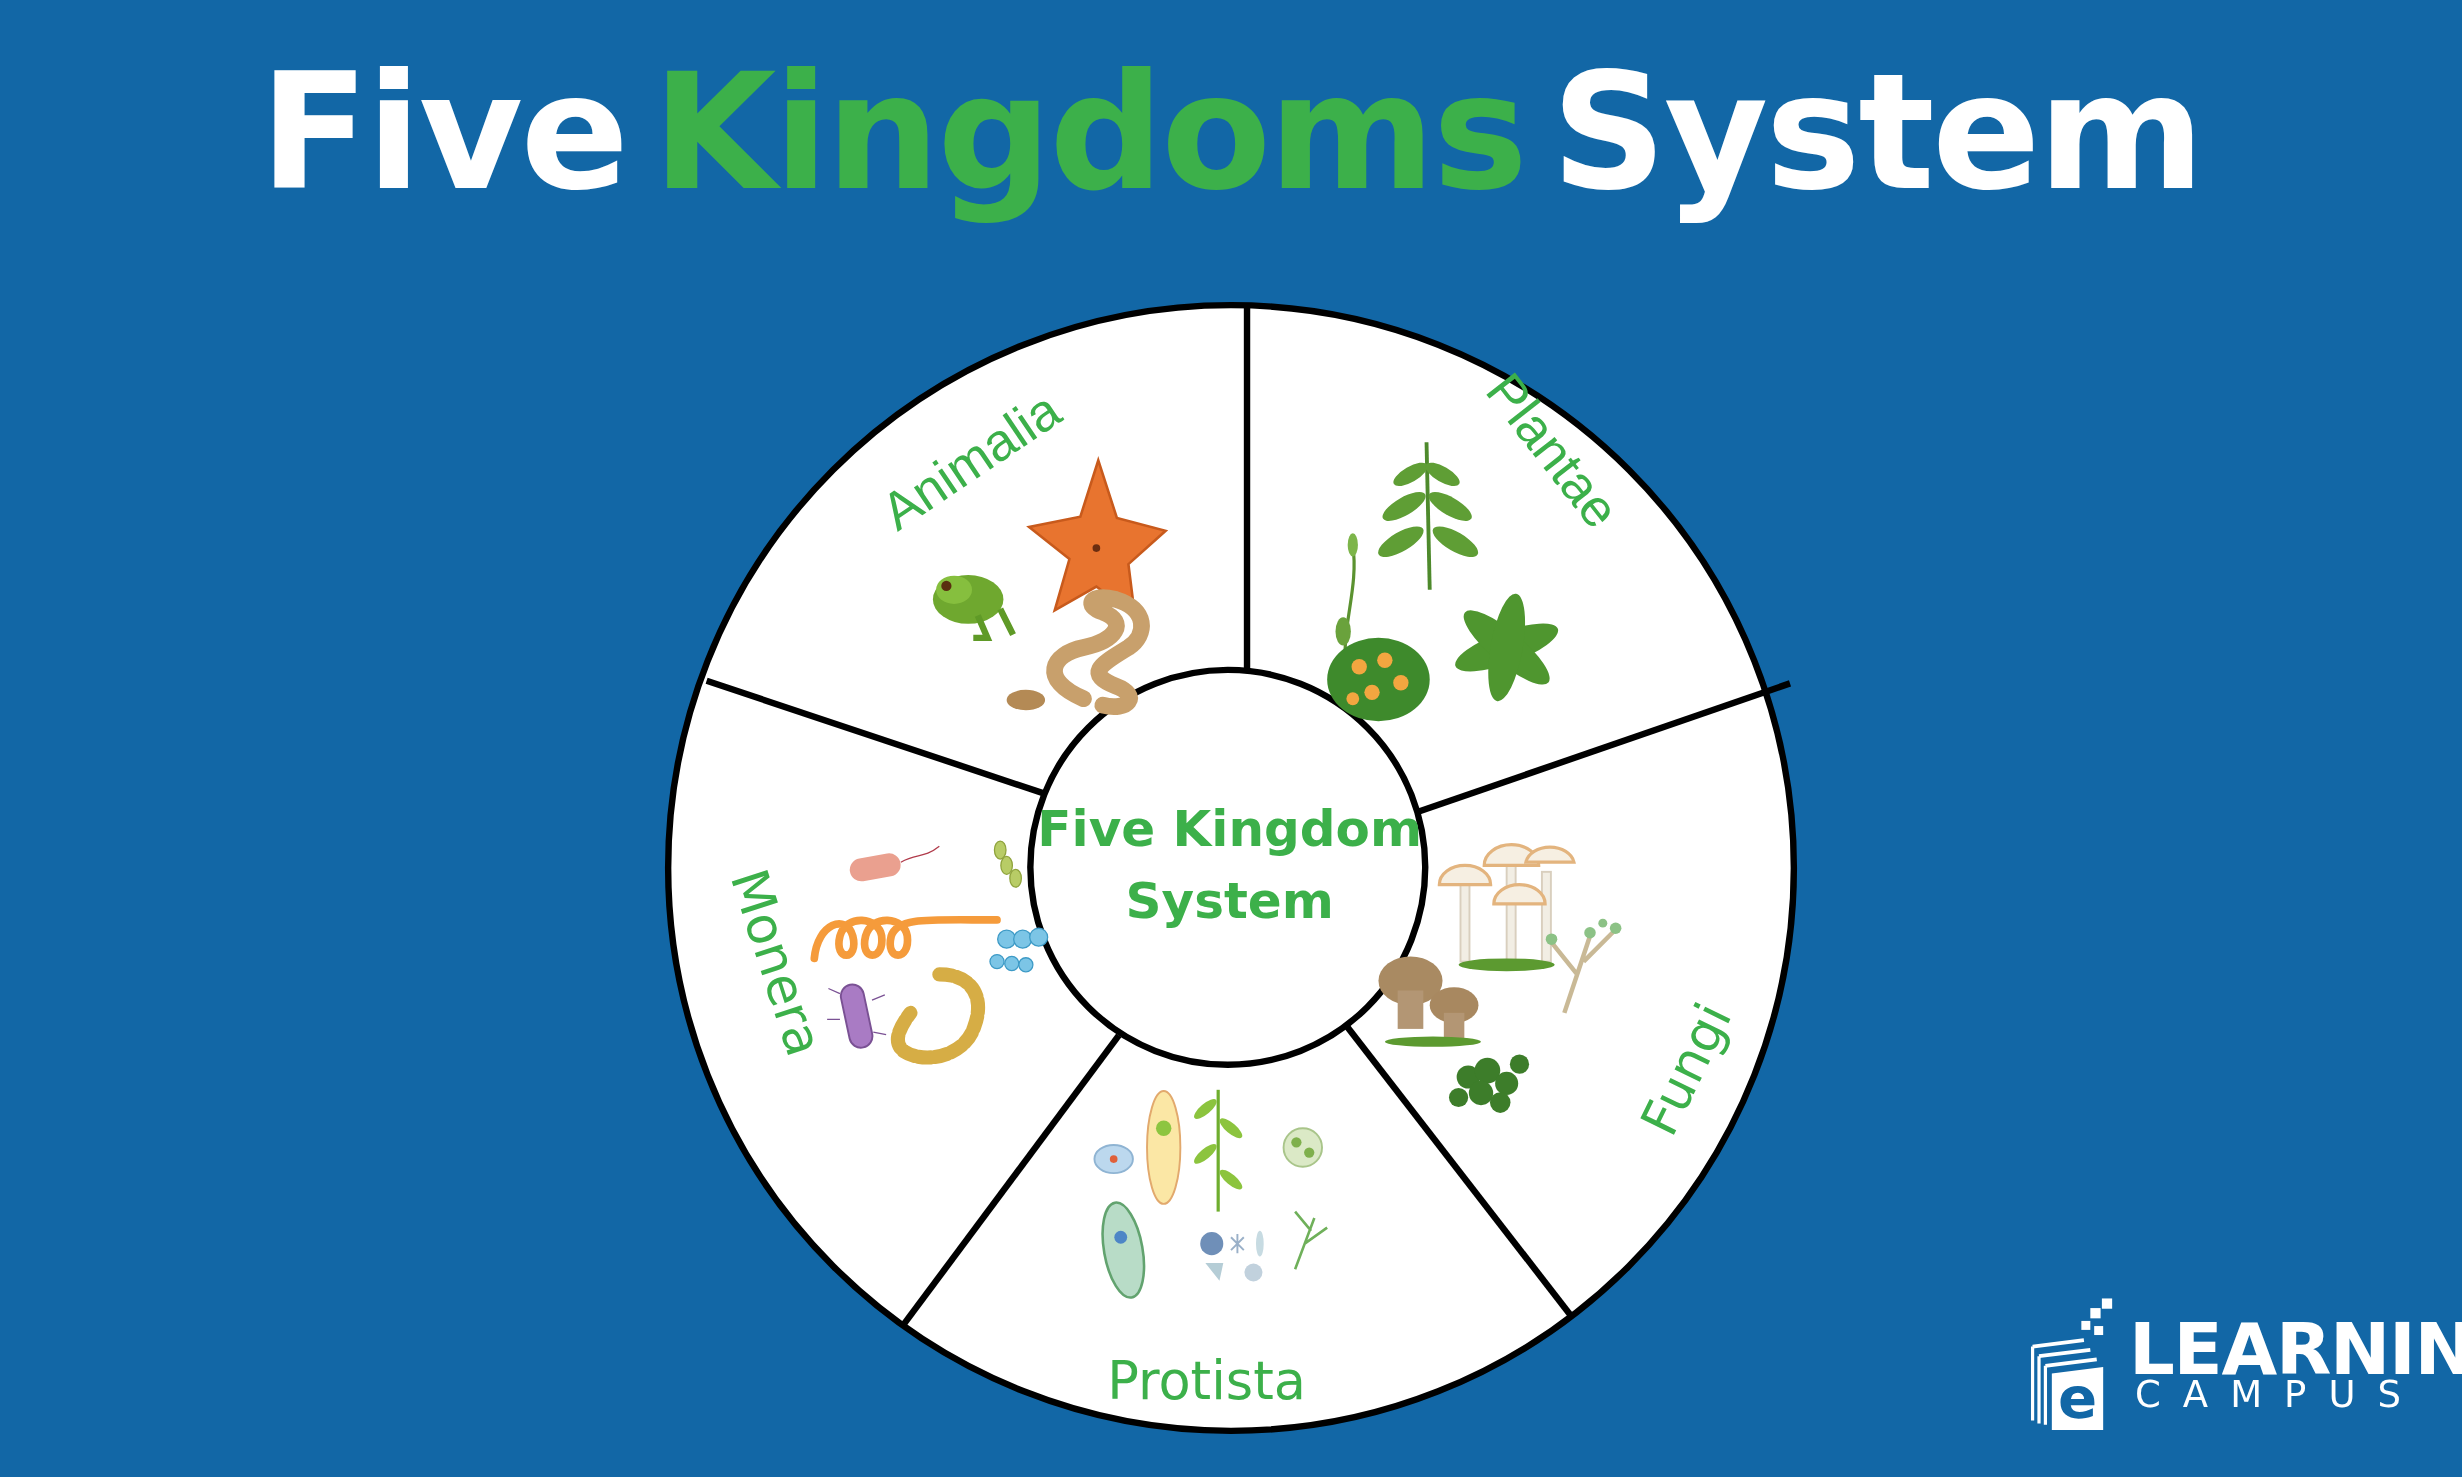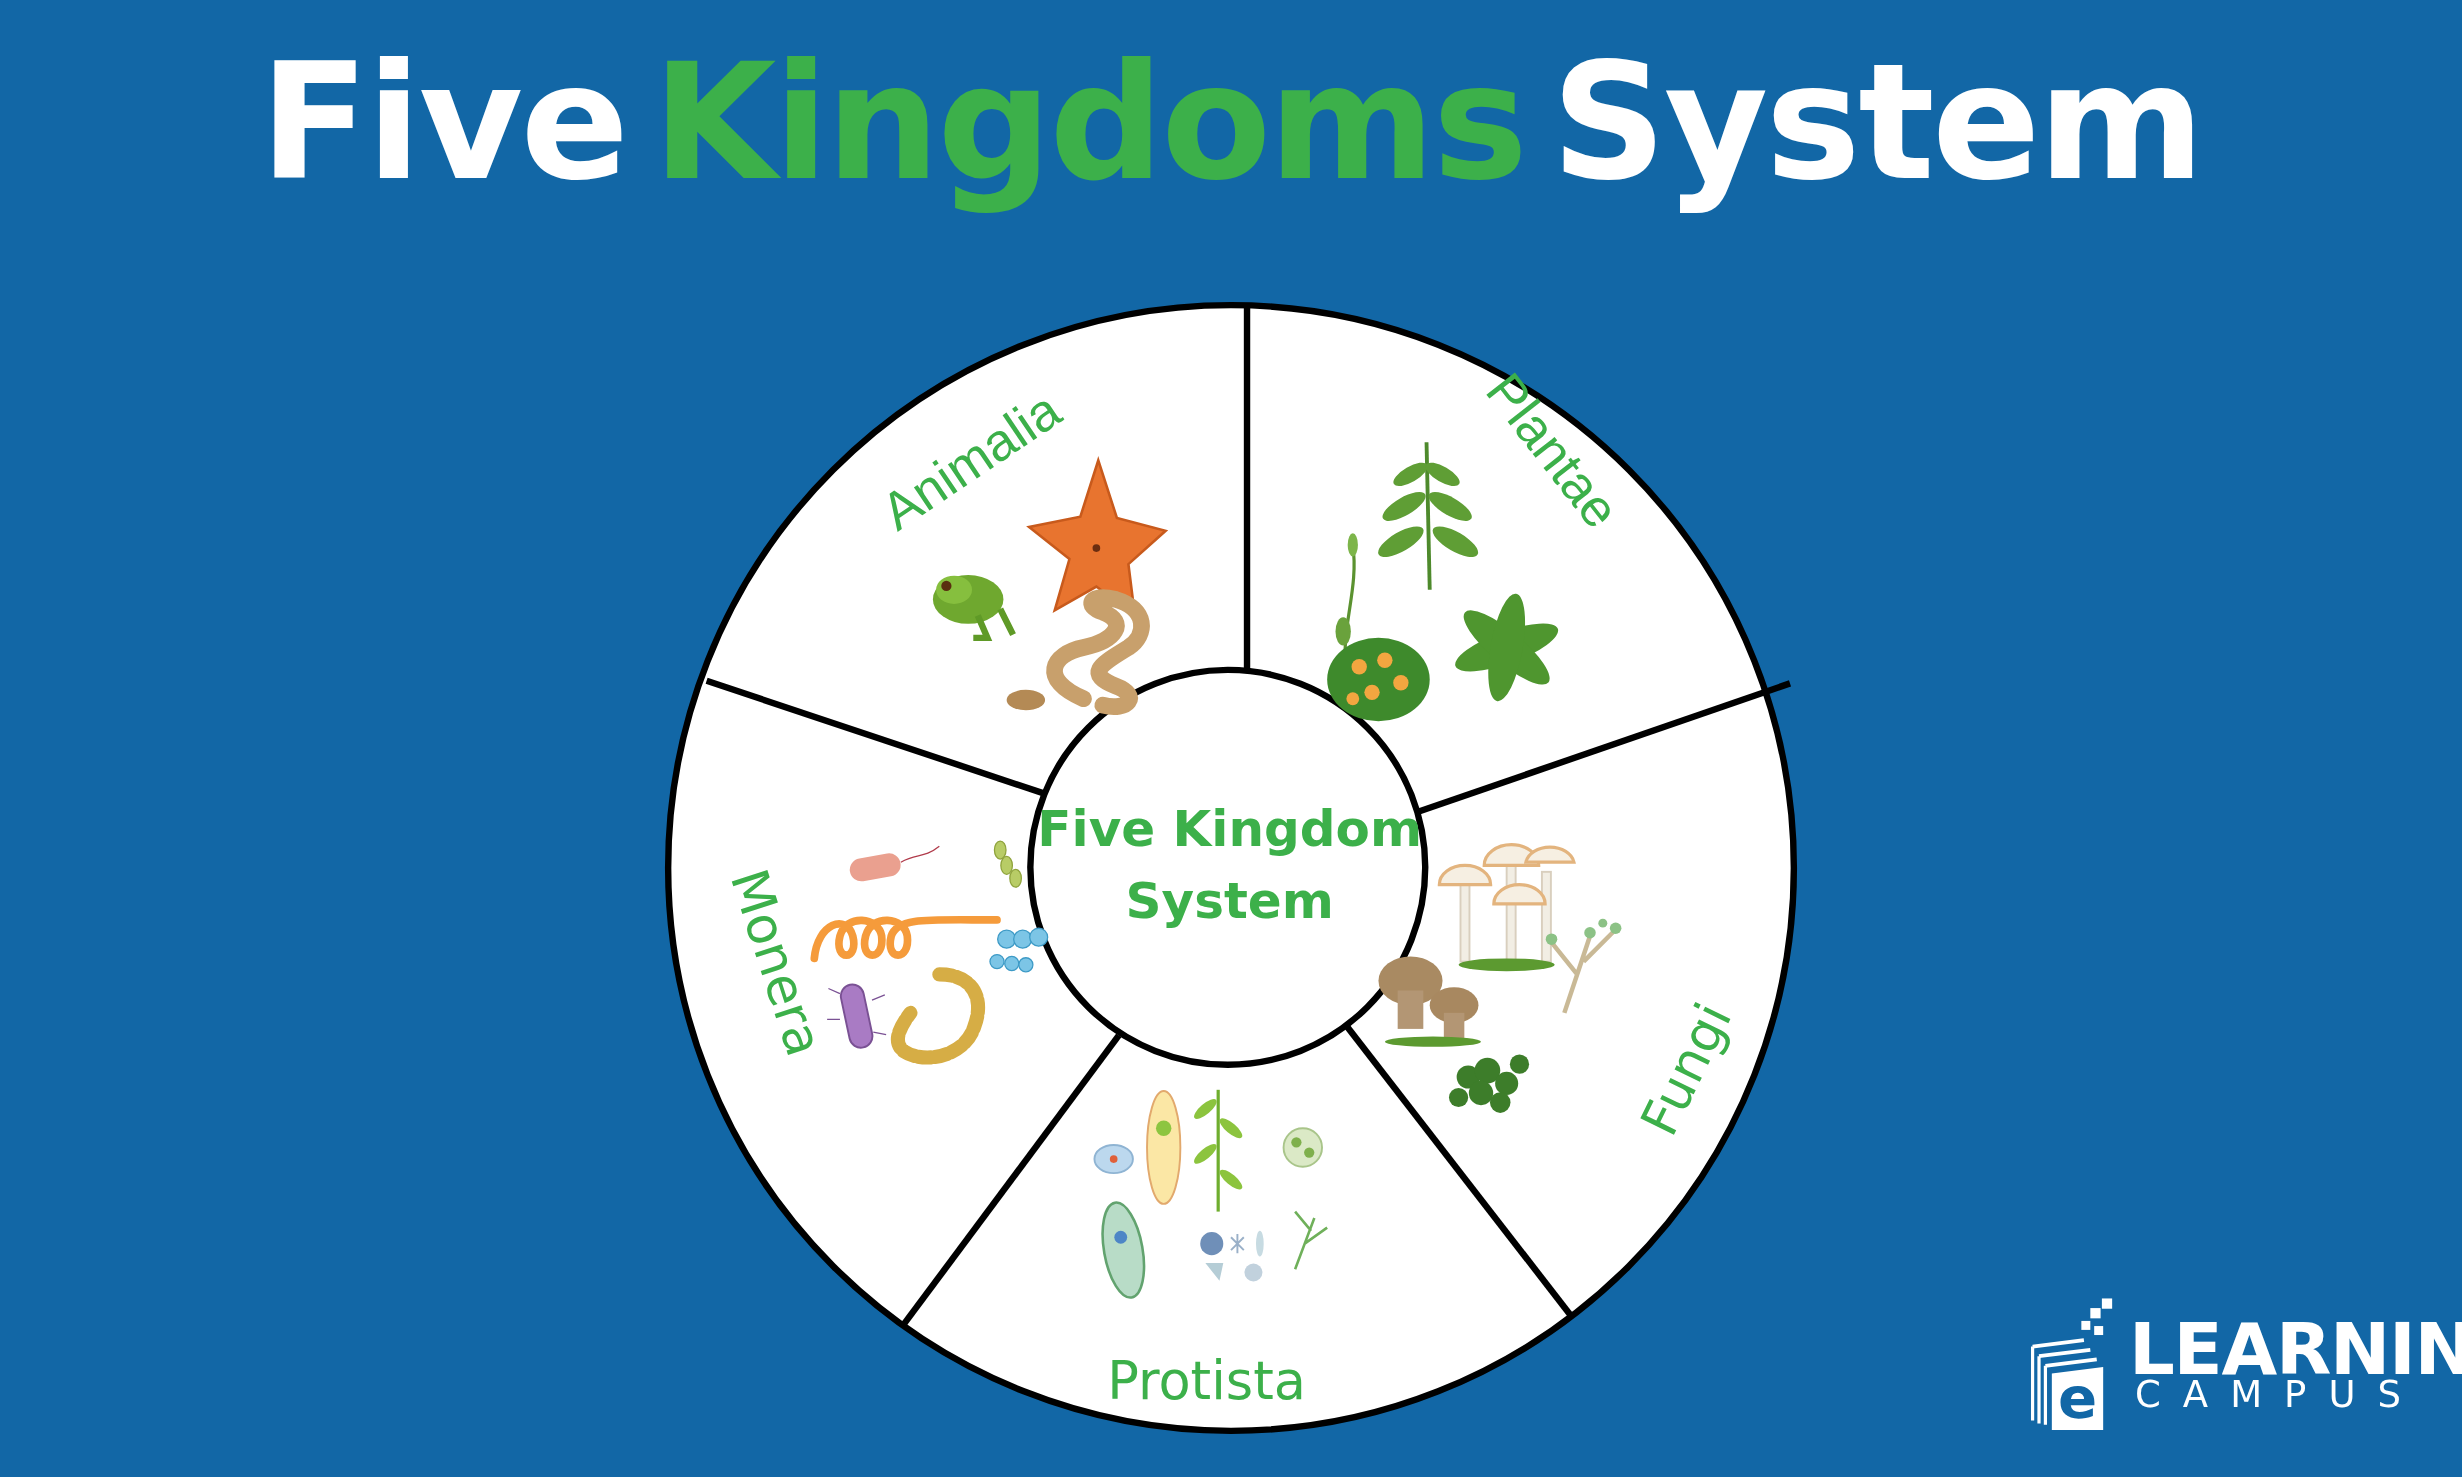--- a/index.html
+++ b/index.html
@@ -3,21 +3,21 @@
 <meta charset="utf-8">
 <style>
   html, body { margin: 0; padding: 0; }
   body {
     width: 2462px; height: 1477px; overflow: hidden;
     background: #1267a6;
     font-family: "Liberation Sans", "DejaVu Sans", sans-serif;
     position: relative;
   }
   .title {
-    position: absolute; left: 0; top: 14px; width: 2462px;
+    position: absolute; left: 0; top: 24px; width: 2462px;
     text-align: center; white-space: nowrap;
     font-family: "DejaVu Sans", "Liberation Sans", sans-serif;
     font-weight: 900; font-size: 160px; letter-spacing: -2.6px;
     line-height: 218px;
   }
   .title span { display: inline-block; margin: 0 13px; }
   .title .w { color: #ffffff; }
   .title .g { color: #3cb04a; }
   svg.wheel { position: absolute; left: 0; top: 0; }
   .logo {

